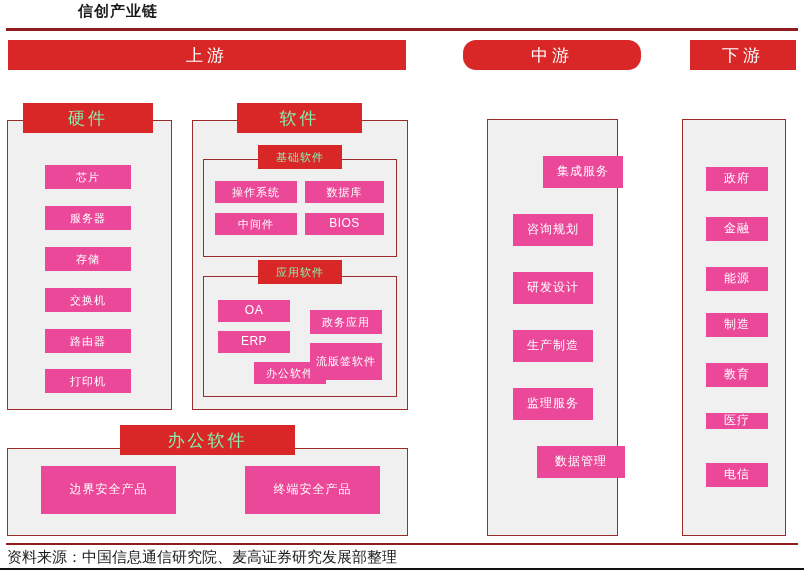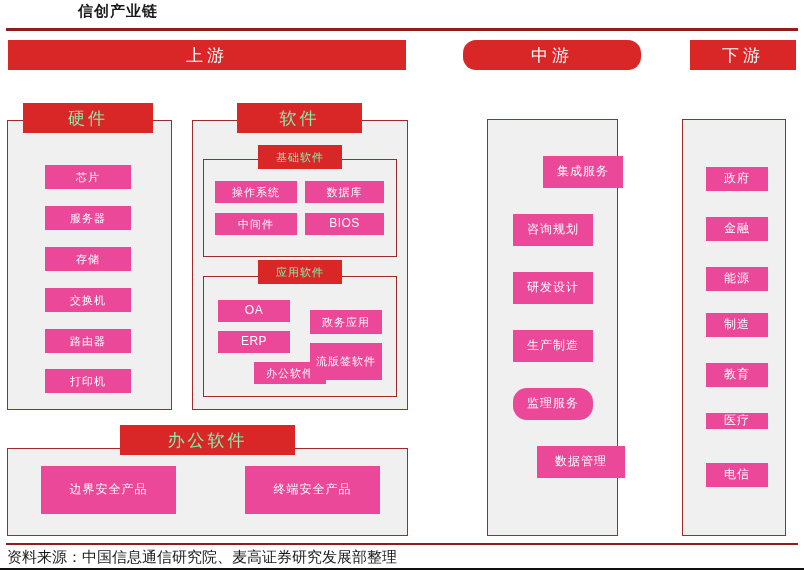--- a/index.html
+++ b/index.html
@@ -191,21 +191,21 @@
 
   <div class="leaf big" style="left:41px;  top:466px; width:135px; height:48px;">边界安全产品</div>
   <div class="leaf big" style="left:245px; top:466px; width:135px; height:48px;">终端安全产品</div>
 
   <div class="panel" style="left:487px; top:119px; width:131px; height:417px;"></div>
 
   <div class="leaf big" style="left:513px; top:156px; width:80px; height:32px;margin-left:30px;">集成服务</div>
   <div class="leaf big" style="left:513px; top:214px; width:80px; height:32px;">咨询规划</div>
   <div class="leaf big" style="left:513px; top:272px; width:80px; height:32px;">研发设计</div>
   <div class="leaf big" style="left:513px; top:330px; width:80px; height:32px;">生产制造</div>
-  <div class="leaf big" style="left:513px; top:388px; width:80px; height:32px;border-radius:14px;">监理服务</div>
+  <div class="leaf big" style="left:513px; top:388px; width:80px; height:32px;">监理服务</div>
   <div class="leaf big" style="left:513px; top:446px; width:88px; height:32px;margin-left:24px;">数据管理</div>
 
   <div class="panel" style="left:682px; top:119px; width:104px; height:417px;"></div>
 
   <div class="leaf big" style="left:706px; top:167px; width:62px; height:24px;">政府</div>
   <div class="leaf big" style="left:706px; top:217px; width:62px; height:24px;">金融</div>
   <div class="leaf big" style="left:706px; top:267px; width:62px; height:24px;">能源</div>
   <div class="leaf big" style="left:706px; top:313px; width:62px; height:24px;">制造</div>
   <div class="leaf big" style="left:706px; top:363px; width:62px; height:24px;">教育</div>
   <div class="leaf big" style="left:706px; top:413px; width:62px; height:16px;">医疗</div>

